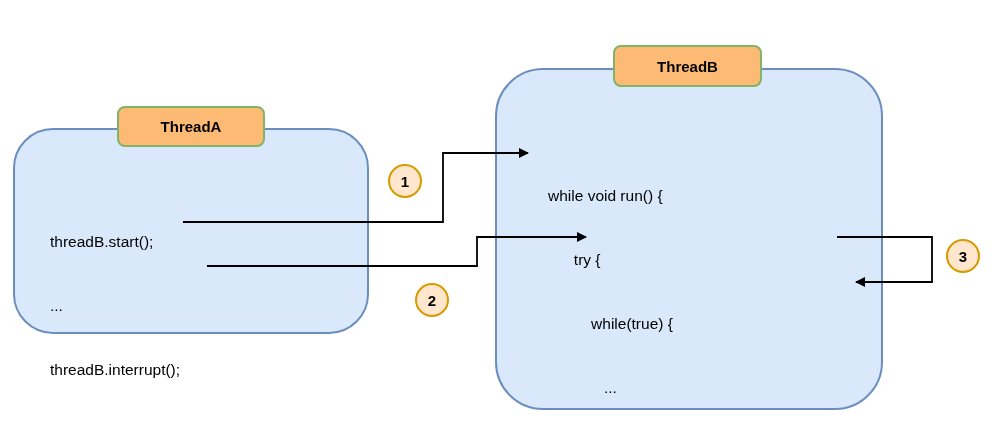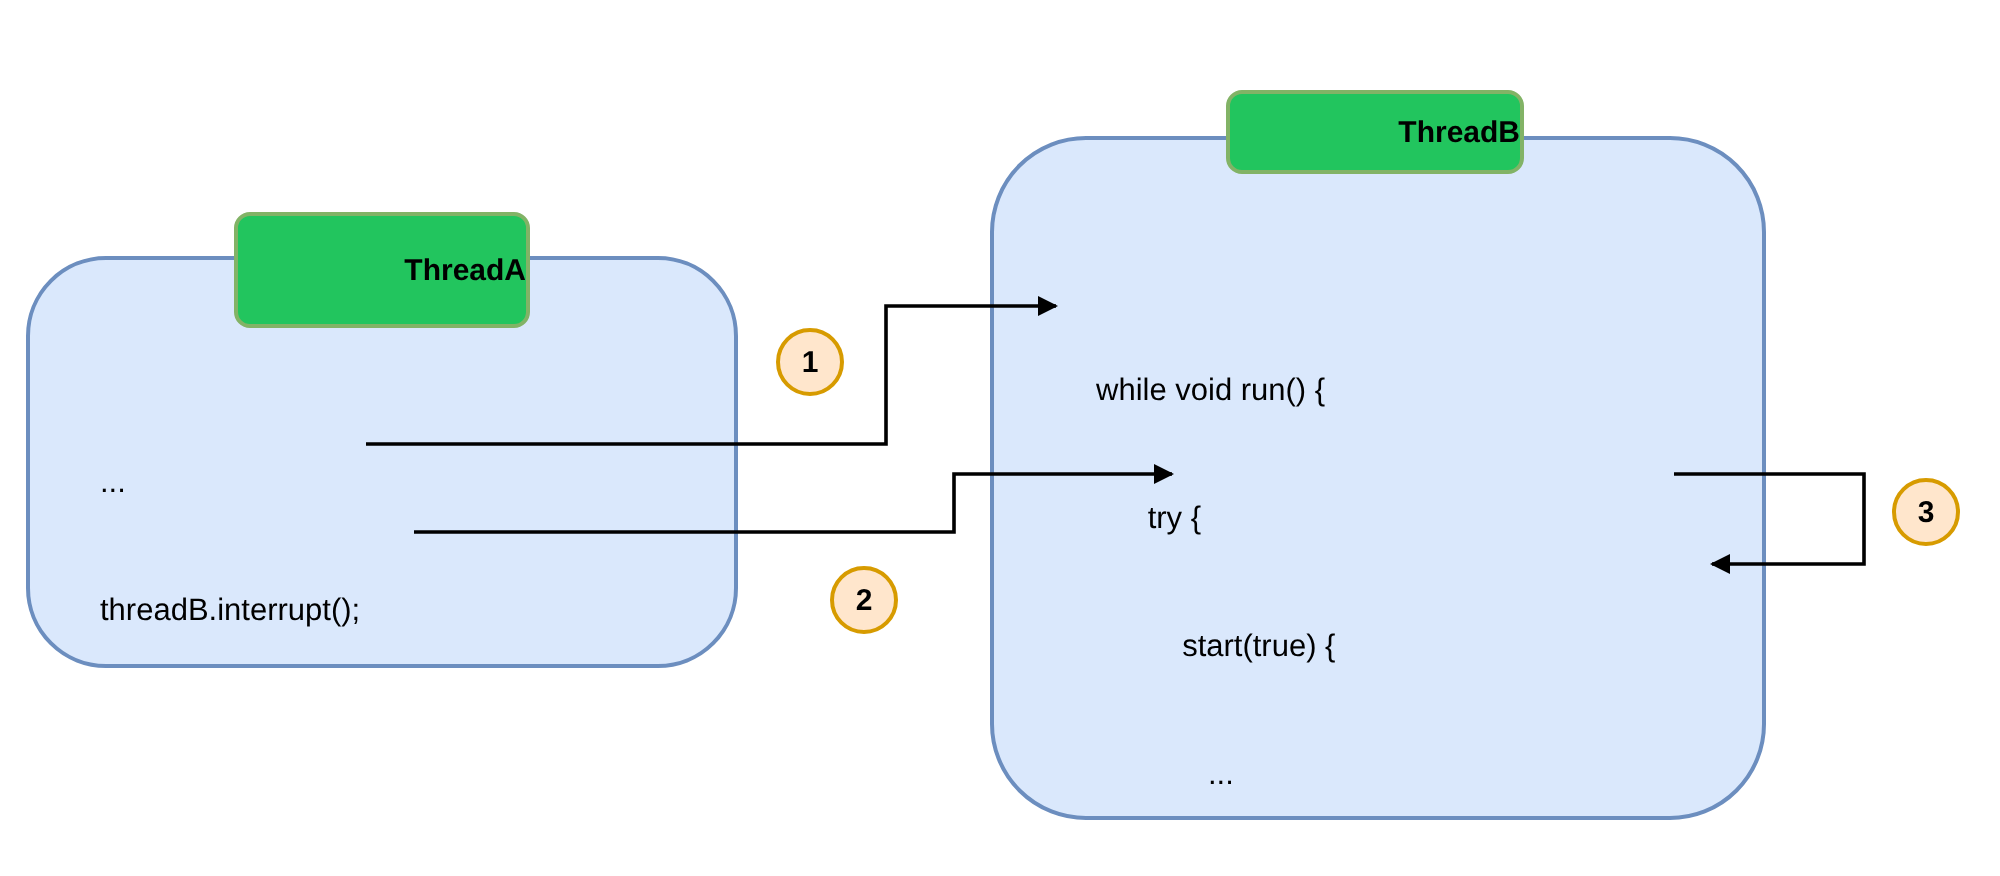--- a/index.html
+++ b/index.html
@@ -14,30 +14,30 @@
   .box{
     position:absolute;
     background:#dae8fc;
     border:2px solid #6c8ebf;
     box-sizing:border-box;
   }
   .box.a{left:13px;top:128px;width:356px;height:206px;border-radius:40px;}
   .box.b{left:495px;top:68px;width:388px;height:342px;border-radius:48px;}
   .header{
     position:absolute;
-    background:#22c55e;
+    background:#fdba74;
     border:2px solid #82b366;
     border-radius:8px;
     box-sizing:border-box;
-    display:flex;align-items:center;justify-content:flex-end;
+    display:flex;align-items:center;justify-content:center;
     font-weight:bold;
     font-size:15px;
     z-index:3;
   }
-  .header.a{left:117px;top:106px;width:148px;height:58px;}
+  .header.a{left:117px;top:106px;width:148px;height:41px;}
   .header.b{left:613px;top:45px;width:149px;height:42px;}
   .code{
     position:absolute;
     font-size:15.5px;
     line-height:21.4px;
     z-index:2;
     white-space:pre;
   }
   .code.a{left:50px;top:188px;}
   .code.b{left:548px;top:142px;}
@@ -71,32 +71,33 @@
     <polyline points="183,222 443,222 443,153 528,153" fill="none" stroke="#000000" stroke-width="1.8" marker-end="url(#ah)"></polyline>
     <polyline points="207,266 477,266 477,237 586,237" fill="none" stroke="#000000" stroke-width="1.8" marker-end="url(#ah)"></polyline>
     <polyline points="837,237 932,237 932,282 856,282" fill="none" stroke="#000000" stroke-width="1.8" marker-end="url(#ah)"></polyline>
   </svg>
 
   <div class="box a"></div>
   <div class="header a">
     <span>ThreadA</span>
   </div>
   <div class="code a">
+    <div>threadB.start();</div>
     <div>...</div>
     <div>threadB.interrupt();</div>
   </div>
 
   <div class="box b"></div>
   <div class="header b">
     <span>ThreadB</span>
   </div>
   <div class="code b">
     <div>while void run() {</div>
     <div>      try {</div>
-    <div>          start(true) {</div>
+    <div>          while(true) {</div>
     <div>             ...</div>
     
     
     
     
     
   </div>
 
   <div class="step s1">
     <span>1</span>

